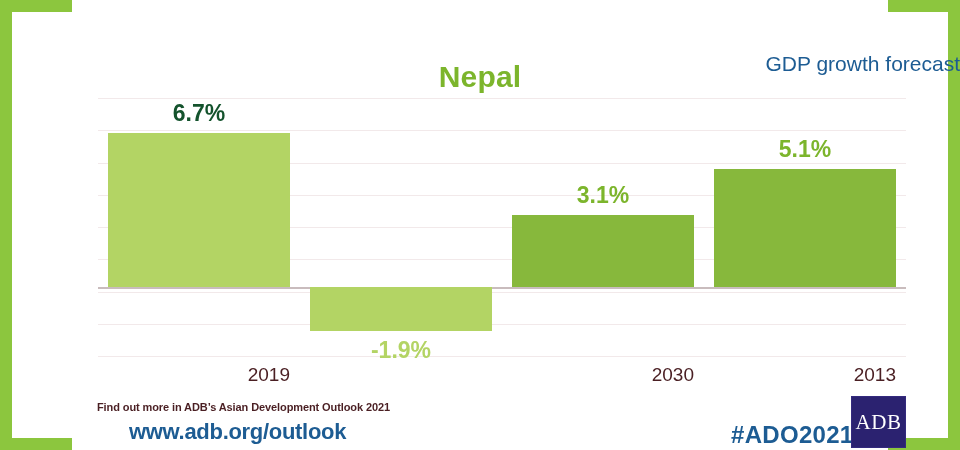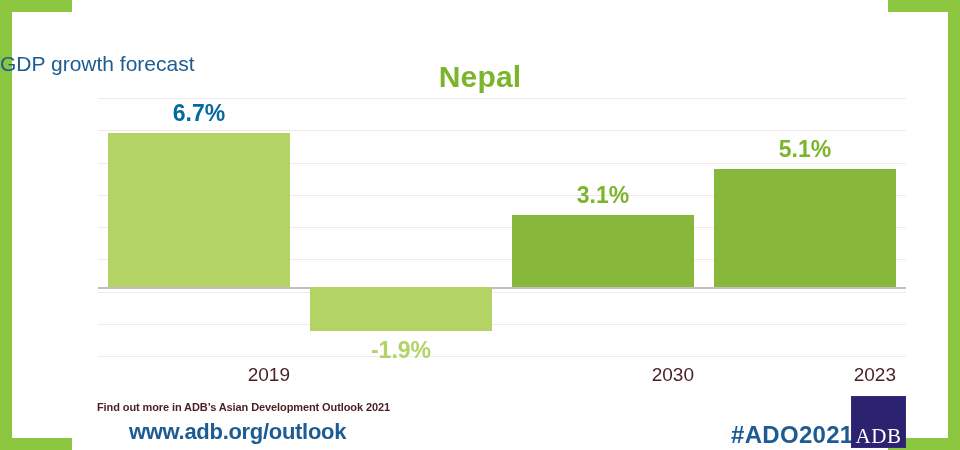--- a/index.html
+++ b/index.html
@@ -35,21 +35,21 @@
     text-align: center;
     font-size: 30px;
     font-weight: bold;
     color: #7cb52c;
     letter-spacing: 0.2px;
     margin-top: 48px;
   }
   .subtitle {
     position: absolute;
     left: 0; right: 0; top: 52px;
-    text-align: left;
+    text-align: right;
     font-size: 21px;
     font-weight: normal;
     color: #1d5c93;
   }
 
   
   #plot {
     position: absolute;
     left: 98px;
     top: 98px;
@@ -121,21 +121,21 @@
   }
   .adb-logo {
     position: absolute;
     left: 851px;
     top: 396px;
     width: 53px;
     height: 50px;
     background: #2b2270;
     border: 1px solid #342a7e;
     display: flex;
-    align-items: flex-end;
+    align-items: center;
     justify-content: center;
   }
   .adb-logo span {
     font-family: "Liberation Serif", serif;
     font-size: 21px;
     color: #ffffff;
     letter-spacing: 0.5px;
     line-height: 1;
   }
 </style>
@@ -159,32 +159,32 @@
       <div class="gridline" style="top: 32px;"></div>
       <div class="gridline" style="top: 65px;"></div>
       <div class="gridline" style="top: 97px;"></div>
       <div class="gridline" style="top: 129px;"></div>
       <div class="gridline" style="top: 161px;"></div>
       <div class="gridline" style="top: 194px;"></div>
       <div class="gridline" style="top: 226px;"></div>
       <div class="gridline" style="top: 258px;"></div>
       <div class="zero-line" style="top: 188.893px;"></div>
       <div class="bar" style="left: 10px; width: 182px; top: 34.5536px; height: 154.339px; background: rgb(179, 212, 100);"></div>
-      <div class="bar-label" style="left: 10px; width: 182px; color: #0369a1; top: 1.55357px;">6.7%</div>
+      <div class="bar-label" style="left: 10px; width: 182px; color: #14532d; top: 1.55357px;">6.7%</div>
       <div class="bar" style="left: 212px; width: 182px; top: 188.893px; height: 43.7679px; background: rgb(179, 212, 100);"></div>
       <div class="bar-label" style="left: 212px; width: 182px; color: rgb(179, 212, 100); top: 238.661px;">-1.9%</div>
       <div class="bar" style="left: 414px; width: 182px; top: 117.482px; height: 71.4107px; background: rgb(135, 184, 60);"></div>
       <div class="bar-label" style="left: 414px; width: 182px; color: rgb(124, 181, 44); top: 84.4821px;">3.1%</div>
       <div class="bar" style="left: 616px; width: 182px; top: 71.4107px; height: 117.482px; background: rgb(135, 184, 60);"></div>
       <div class="bar-label" style="left: 616px; width: 182px; color: rgb(124, 181, 44); top: 38.4107px;">5.1%</div>
     </div>
 
   <div class="footer-line1">Find out more in ADB’s Asian Development Outlook 2021</div>
   <div class="footer-url">www.adb.org/outlook</div>
   <div class="hashtag">#ADO2021</div>
   <div class="adb-logo">
     <span>ADB</span>
   </div>
 
 <div class="year-label" style="left: 108px; width: 182px;">2019</div>
     <div class="year-label" style="left: 512px; width: 182px;">2030</div>
-    <div class="year-label" style="left: 714px; width: 182px;">2023</div>
+    <div class="year-label" style="left: 714px; width: 182px;">2013</div>
   </div>
 
 </body></html>

